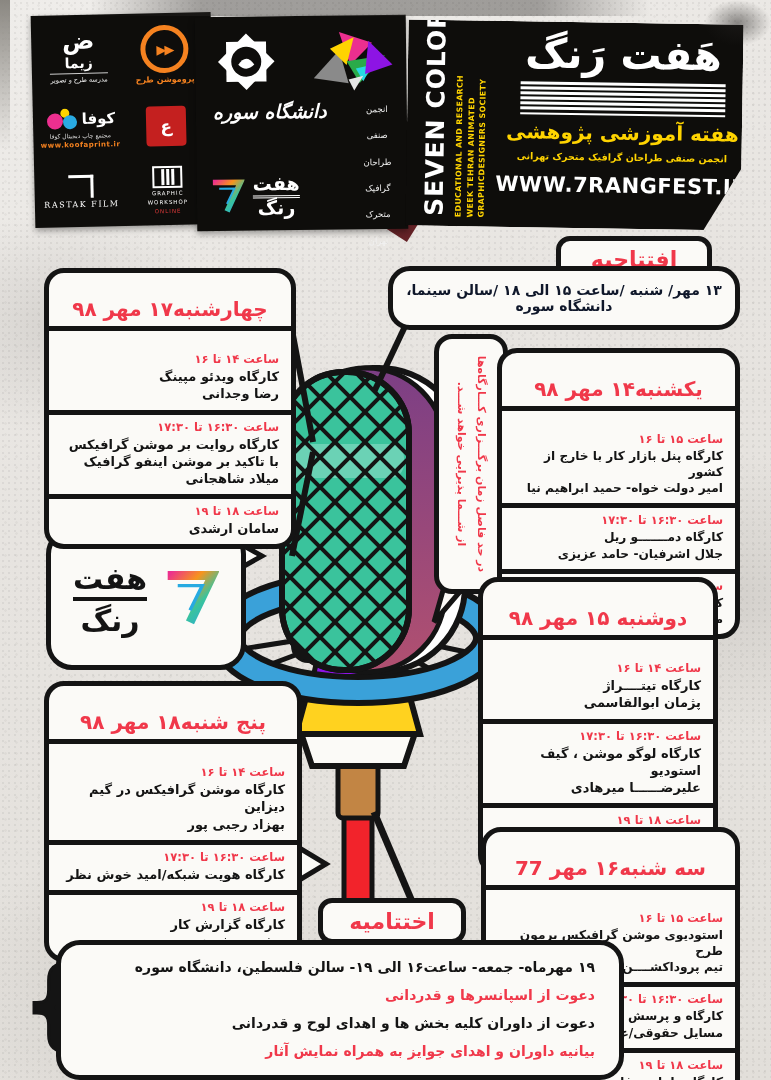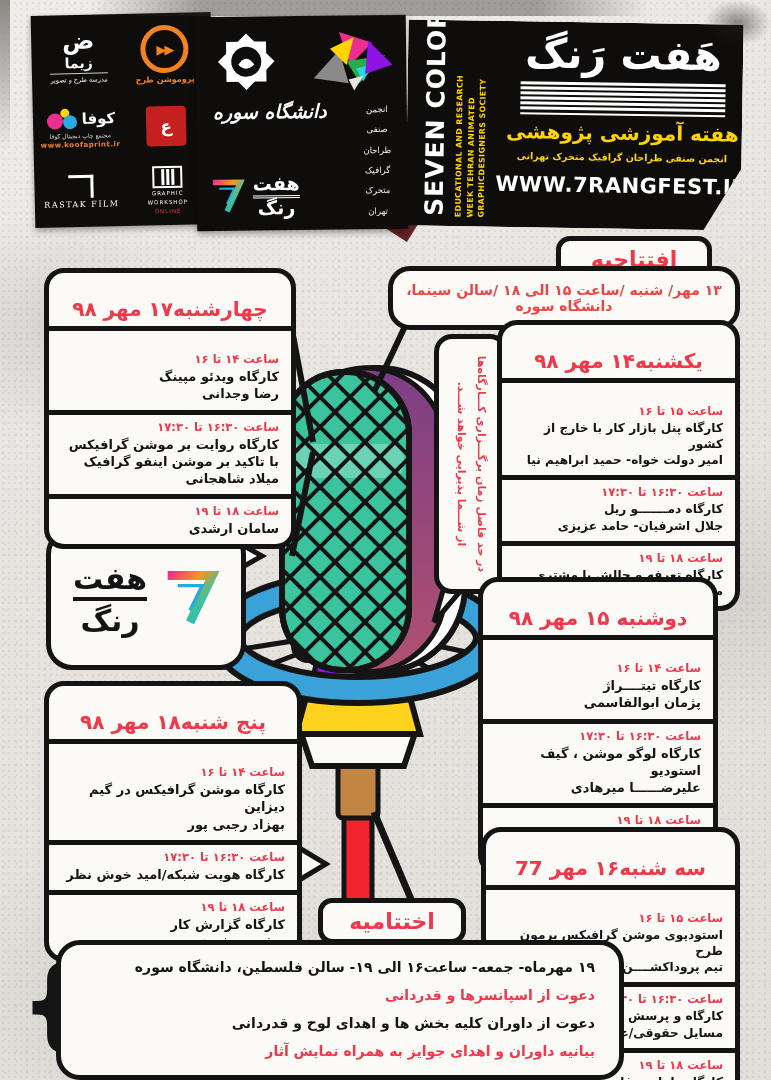--- a/index.html
+++ b/index.html
@@ -49,21 +49,21 @@
   .red-square{width:40px;height:40px;background:#c4201f;border-radius:4px;display:flex;align-items:center;justify-content:center;color:#fff;font-size:17px;font-weight:bold;}
   .rastak-mark{width:22px;height:20px;border-left:3px solid #fff;border-bottom:3px solid #fff;transform:rotate(180deg);}
   .rastak-name{color:#fff;font-family:"DejaVu Serif",serif;font-size:8px;letter-spacing:1.5px;}
   .gwo-mark{width:24px;height:16px;border:2px solid #fff;display:flex;gap:2px;align-items:stretch;justify-content:center;padding:1px;}
   .gwo-mark i{width:3px;background:#fff;}
   .gwo-line{color:#fff;font-size:5.5px;letter-spacing:1px;line-height:1.3;}
   .gwo-line.red{color:#e03a3a;}
   
   .panel-mid .star-wrap{position:absolute;left:16px;top:10px;width:70px;height:70px;}
   .panel-mid .uni-name{position:absolute;left:4px;top:84px;width:140px;color:#fff;font-size:19px;font-weight:bold;font-style:italic;text-align:center;direction:rtl;}
-  .assoc-col{position:absolute;right:16px;top:88px;display:flex;flex-direction:column;gap:8px;direction:rtl;text-align:center;}
+  .assoc-col{position:absolute;right:16px;top:88px;display:flex;flex-direction:column;gap:14px;direction:rtl;text-align:center;}
   .assoc-col span{color:#f1f1f1;font-size:8.5px;line-height:1.45;}
   .bird-wrap{position:absolute;right:12px;top:10px;}
   .hr-mini{position:absolute;left:12px;bottom:10px;display:flex;align-items:center;gap:8px;direction:ltr;}
   .hr-mini .words{display:flex;flex-direction:column;align-items:center;color:#fff;font-weight:bold;font-size:19px;line-height:1.05;direction:rtl;}
   .hr-mini .words .w1{border-bottom:3px double #fff;padding-bottom:1px;}
   
   .seven-vert{position:absolute;left:14px;top:196px;transform:rotate(-90deg);transform-origin:0 0;color:#fff;font-size:25px;font-weight:bold;white-space:nowrap;letter-spacing:1px;}
   .engsub-vert{position:absolute;left:47px;top:197px;transform:rotate(-90deg);transform-origin:0 0;width:170px;color:var(--gold);font-size:7.8px;font-weight:bold;line-height:1.5;letter-spacing:.4px;}
   .pr-content{position:absolute;left:96px;top:0;right:0;bottom:0;display:flex;flex-direction:column;align-items:center;direction:rtl;text-align:center;}
   .big-logo{color:#fff;font-size:41px;font-weight:bold;margin-top:12px;line-height:1;}
@@ -71,28 +71,28 @@
   .logo-stripes i{height:2.6px;background:#fff;}
   .fa-sub{color:var(--gold);font-size:20px;font-weight:bold;}
   .fa-society{color:var(--gold);font-size:9.5px;font-weight:bold;margin-top:7px;}
   .website{color:#fff;font-size:21px;font-weight:bold;direction:ltr;margin-top:11px;letter-spacing:.5px;}
   
   .bubble{position:absolute;background:var(--paper);border:5px solid var(--ink);z-index:5;}
   .title-bubble{border-radius:14px;display:flex;align-items:center;justify-content:center;
     color:var(--red);font-weight:bold;font-size:22px;direction:rtl;}
   #opening-title{left:556px;top:236px;width:146px;height:36px;}
   #opening-body{left:388px;top:266px;width:326px;height:54px;border-radius:22px;display:flex;align-items:center;justify-content:center;
-    direction:rtl;color:#ef4444;font-weight:bold;font-size:14px;text-align:center;padding:0 8px;}
+    direction:rtl;color:#0f172a;font-weight:bold;font-size:14px;text-align:center;padding:0 8px;}
   #closing-title{left:318px;top:898px;width:138px;height:36px;}
   #closing-body{left:56px;top:940px;width:522px;border-radius:24px;direction:rtl;padding:8px 24px 10px 12px;}
   .cline{font-size:14px;font-weight:bold;color:#141414;line-height:2.0;}
   .cline.red{color:var(--red);}
   .day-panel{position:absolute;background:var(--paper);border:5px solid var(--ink);border-radius:20px;z-index:5;direction:rtl;overflow:hidden;}
   #day-wed17{left:44px;top:268px;width:242px;}
-  #day-sun14{left:497px;top:320px;width:233px;}
+  #day-sun14{left:497px;top:348px;width:233px;}
   #day-mon15{left:478px;top:577px;width:230px;}
   #day-thu18{left:44px;top:681px;width:248px;}
   #day-tue16{left:481px;top:827px;width:249px;}
   .day-title{color:var(--red);font-weight:bold;font-size:20px;text-align:center;padding:7px 4px 5px;border-bottom:5px solid var(--ink);}
   .session{border-bottom:5px solid var(--ink);padding:5px 12px 7px;}
   .session:last-child{border-bottom:none;padding-left:28px;}
   .session .time{color:var(--red);font-size:11.5px;font-weight:bold;margin-bottom:2px;}
   .session .line{color:#141414;font-size:13px;font-weight:bold;line-height:1.32;}
   .tight .session .line{font-size:12.2px;}
   

